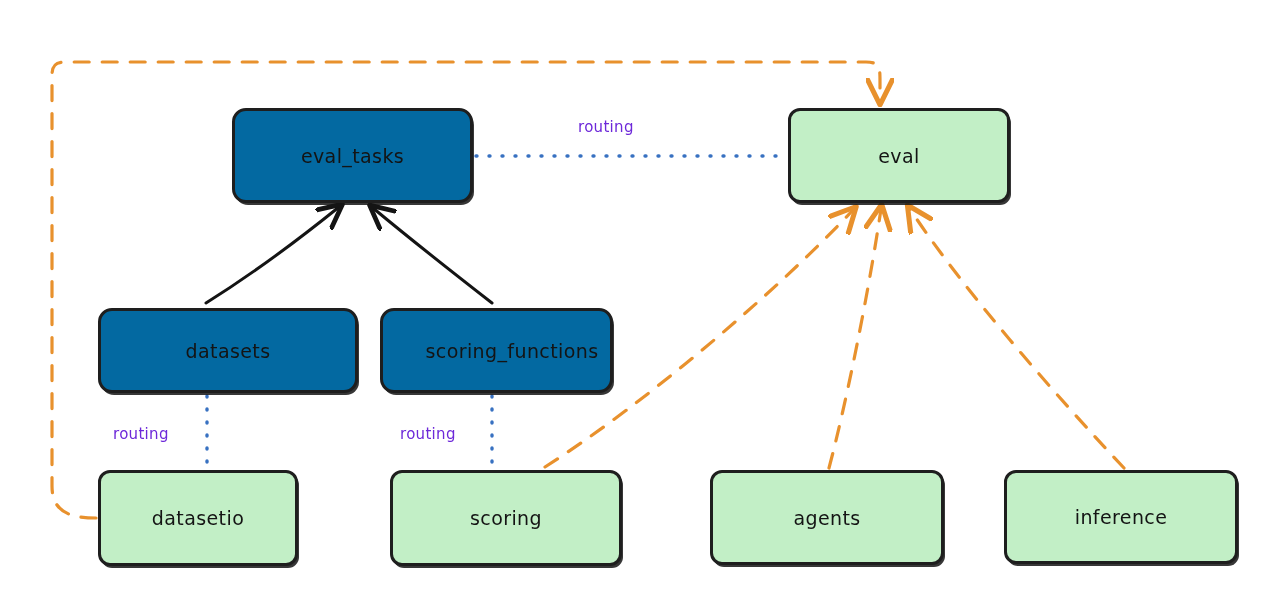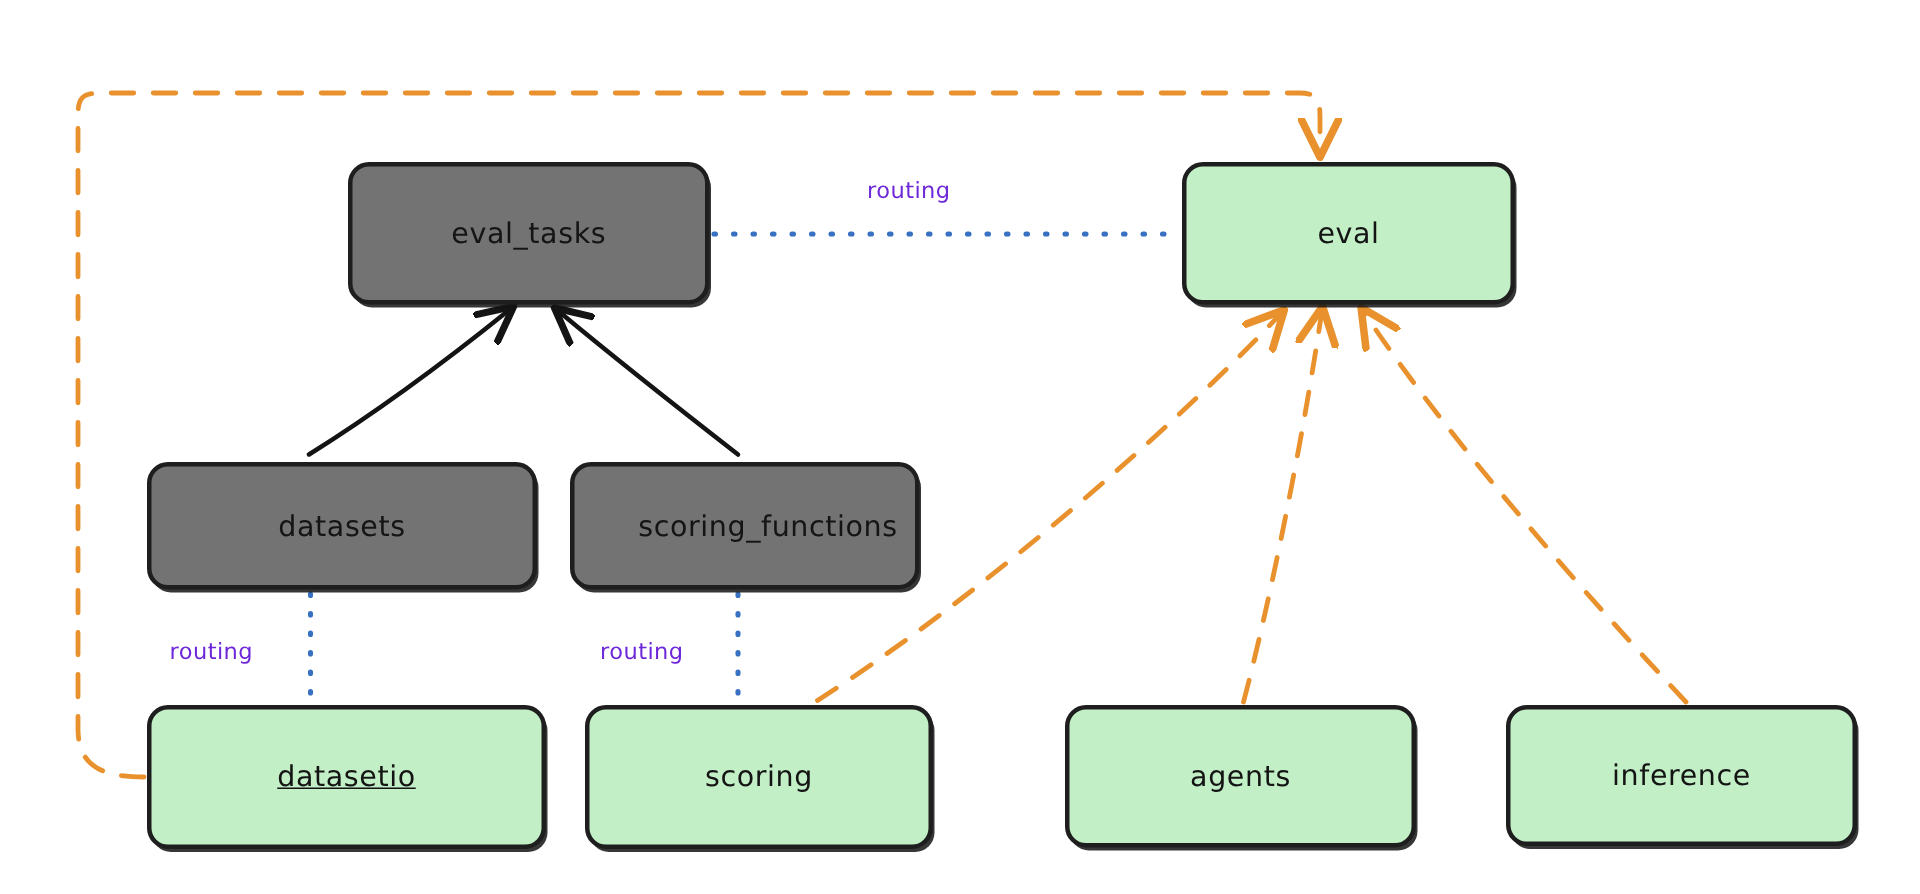--- a/index.html
+++ b/index.html
@@ -6,22 +6,22 @@
   body{width:1280px;height:596px;overflow:hidden;
        font-family:"DejaVu Sans",sans-serif;}
   #stage{position:relative;width:1280px;height:596px;background:#fff;}
   svg#wires{position:absolute;left:0;top:0;width:1280px;height:596px;}
   .node{position:absolute;box-sizing:border-box;
         border:3px solid #1e1e1e;border-radius:14px;
         display:flex;align-items:center;justify-content:center;
         font-family:"DejaVu Sans",sans-serif;
         font-size:19px;color:#141414;letter-spacing:.4px;
         box-shadow:2px 3px 0 -1px rgba(20,20,20,.85);}
-  .node.api{background:#737373;}
-  .node.provider{background:#c2efc6;}
+  .node.api{background:#0369a1;}
+  .node.provider{background:#c2efc6;border-radius:12px;}
   .edge-label{position:absolute;font-family:"DejaVu Sans",sans-serif;
               font-size:15px;color:#6d28d9;letter-spacing:.3px;white-space:nowrap;}
 </style>
 </head>
 <body>
 
 <div id="stage">
 
   <svg id="wires" viewBox="0 0 1280 596">
     <defs>
@@ -61,21 +61,21 @@
   </div>
 
   <div class="node api" style="left:98px;top:308px;width:260px;height:85px;">
     <span>datasets</span>
   </div>
 
   <div class="node api" style="left:380px;top:308px;width:233px;height:85px;padding-left:31px;">
     <span>scoring_functions</span>
   </div>
 
-  <div class="node provider" style="left:98px;top:470px;width:266px;height:96px;text-decoration:underline;">
+  <div class="node provider" style="left:98px;top:470px;width:200px;height:96px;">
     <span>datasetio</span>
   </div>
 
   <div class="node provider" style="left:390px;top:470px;width:232px;height:96px;text-align:right;">
     <span>scoring</span>
   </div>
 
   <div class="node provider" style="left:710px;top:470px;width:234px;height:95px;">
     <span>agents</span>
   </div>

